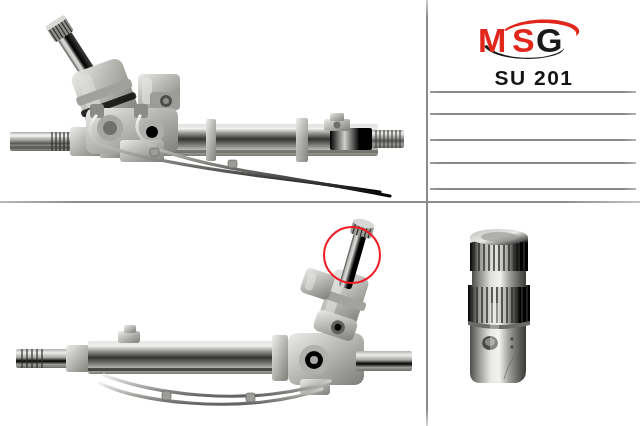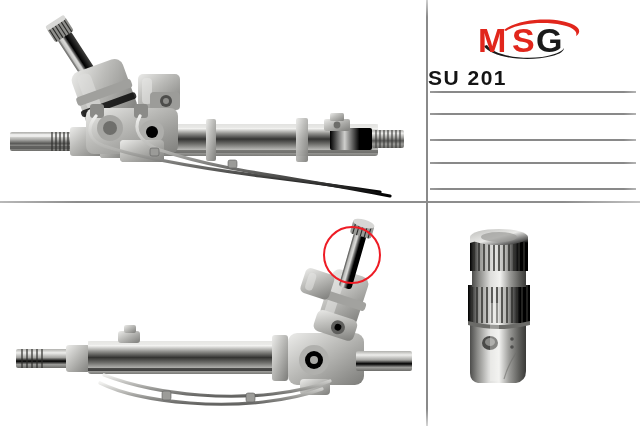--- a/index.html
+++ b/index.html
@@ -52,21 +52,21 @@
     transform: translateX(-50%);
     width: 120px;
     height: 48px;
   }
   .logo-wrap svg { display: block; }
   .part-number {
     position: absolute;
     left: 0;
     top: 58px;
     width: 212px;
-    text-align: left;
+    text-align: center;
     font-family: "Liberation Sans", sans-serif;
     font-weight: bold;
     font-size: 21px;
     letter-spacing: 1.5px;
     color: #141414;
   }
 
   
   .rule {
     position: absolute;

